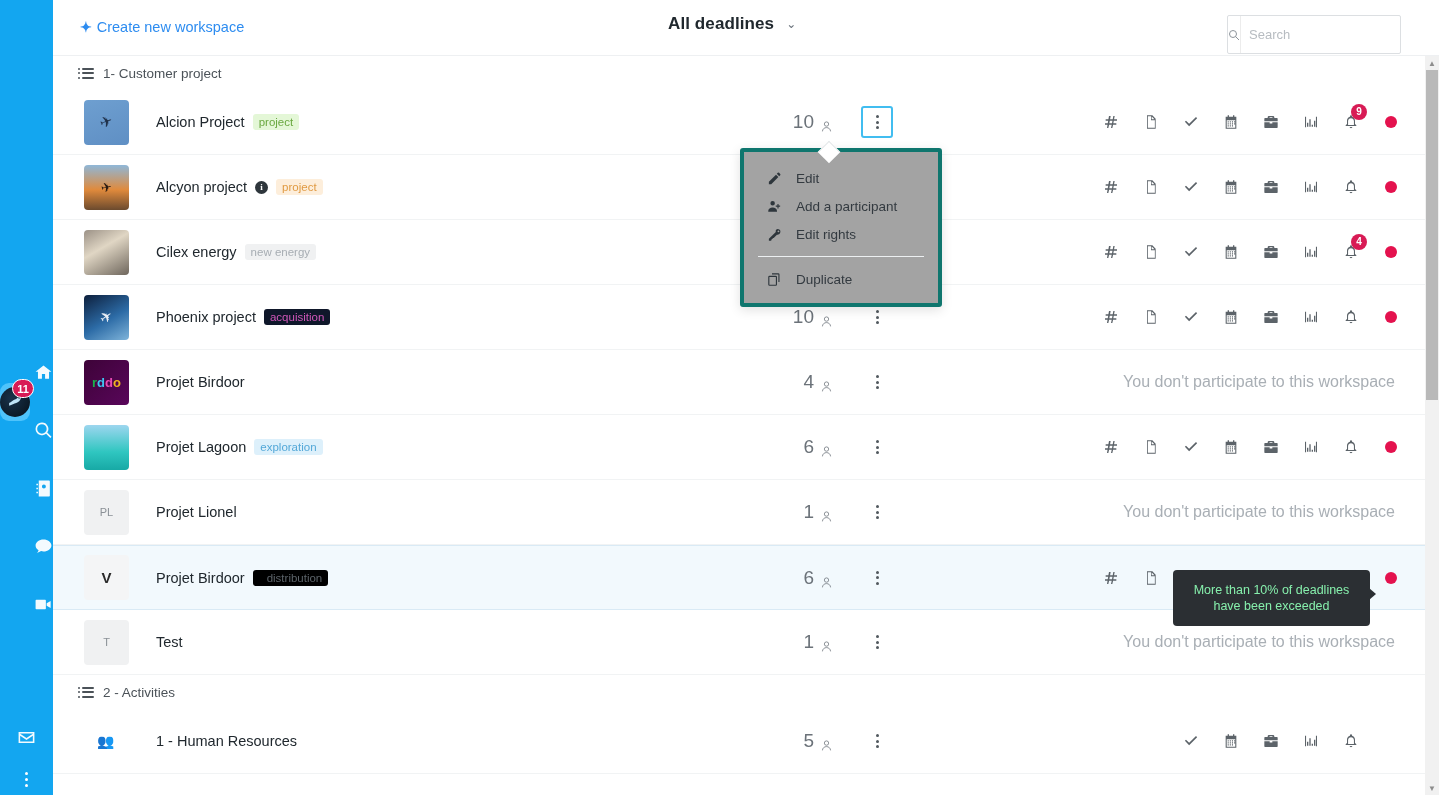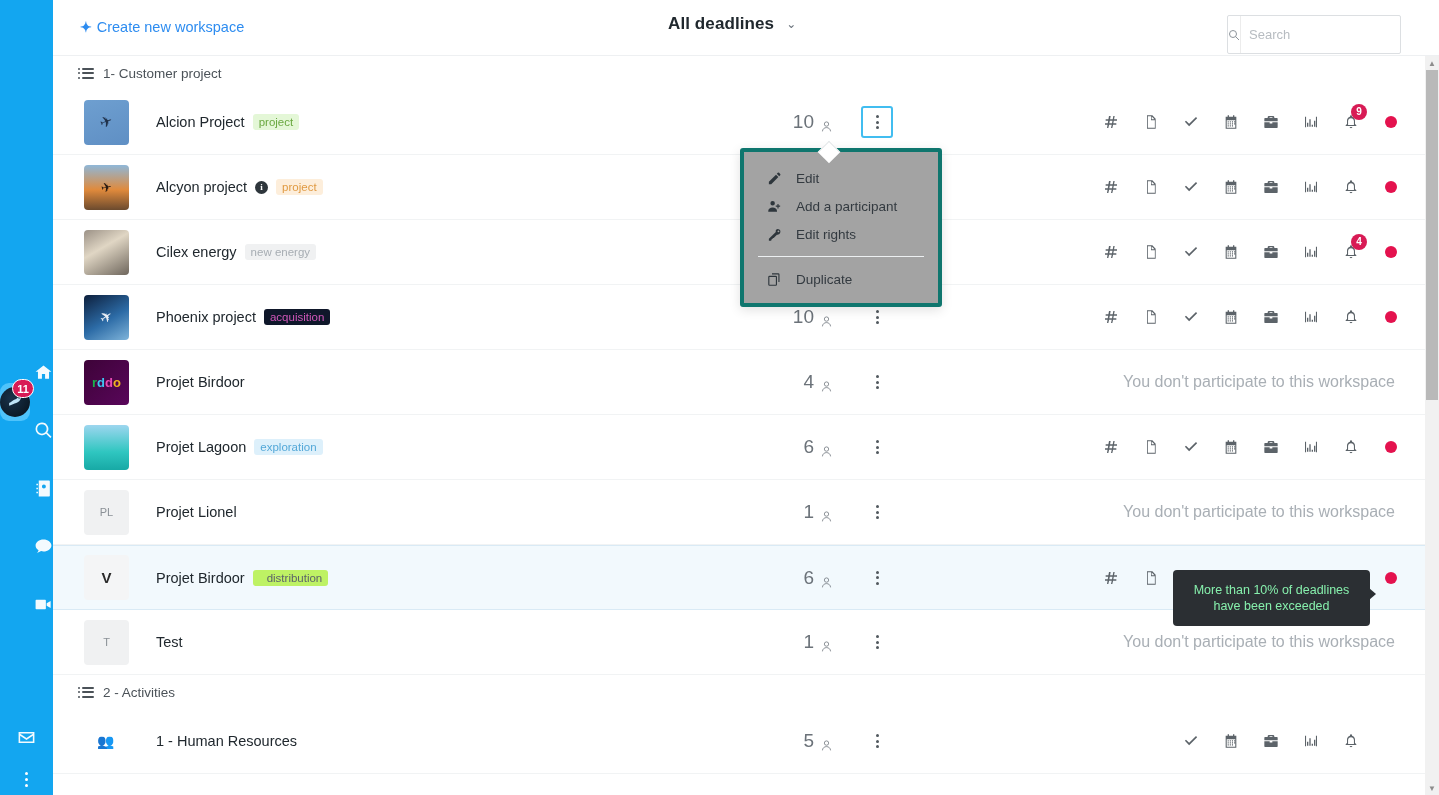--- a/index.html
+++ b/index.html
@@ -114,21 +114,21 @@
     font-family: "Liberation Serif", serif;
   }
   .tag {
     font-size: 11.5px; padding: 2px 6px; border-radius: 3px; white-space: nowrap;
   }
   .tag.customer   { background: #e4f7d7; color: #6aa840; }
   .tag.project    { background: #fdeedb; color: #e09a42; }
   .tag.newenergy  { background: #f0f1f2; color: #a7adb3; }
   .tag.acquisition{ background: #0f172a; color: #d057b9; }
   .tag.exploration{ background: #ddf0fb; color: #54a8d8; }
-  .tag.distribution{ background: #bef264; color: #5c6369; padding-left: 14px; }
+  .tag.distribution{ background: #000000; color: #5c6369; padding-left: 14px; }
 
   .count-cell {
     position: absolute; left: 700px; width: 80px; display: flex; align-items: flex-end; gap: 6px;
     justify-content: flex-end; color: #6b7279; font-size: 19px;
   }
   .count-cell svg { width: 13px; height: 13px; stroke: #6b7279; fill: none; stroke-width: 1.4; }
 
   .kebab {
     position: absolute; left: 810px; width: 28px; height: 28px; border-radius: 3px;
     display: flex; flex-direction: column; align-items: center; justify-content: center; gap: 2.5px;

